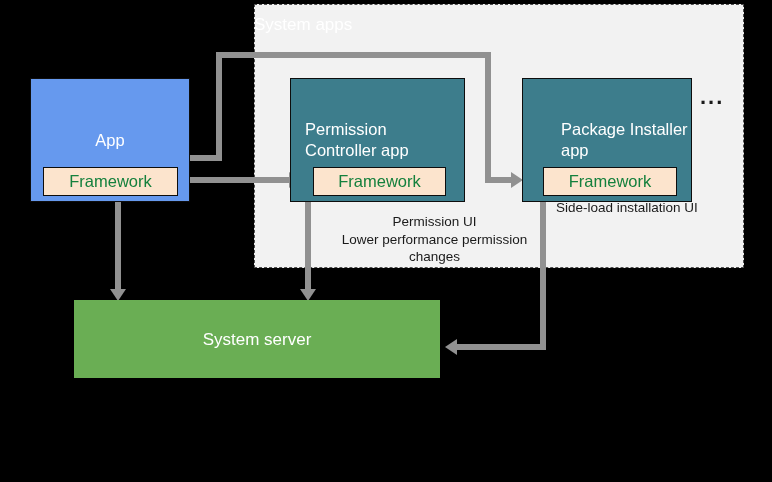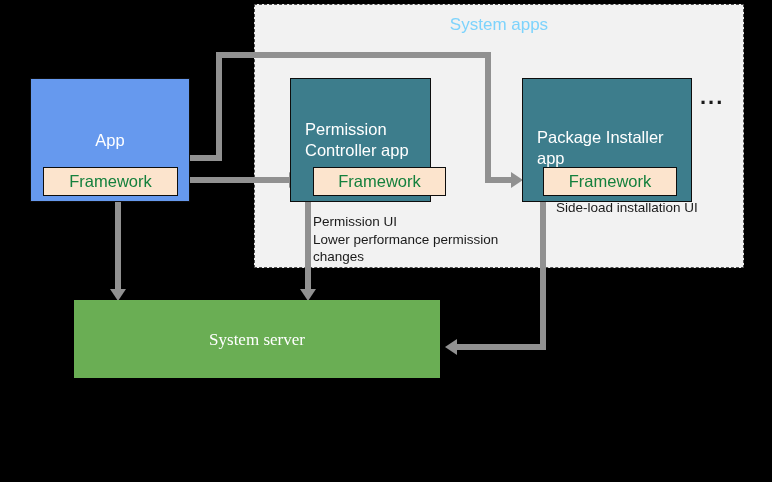--- a/index.html
+++ b/index.html
@@ -25,23 +25,22 @@
     height: 264px;
     background: #f2f2f2;
     border: 1px dashed #4d4d4d;
     box-sizing: border-box;
   }
   .sysapps-title {
     position: absolute;
     left: 254px;
     top: 14px;
     width: 490px;
-    text-align: center;
     font-size: 17px;
-    color: #7dd3fc;
+    color: #ffffff;
     line-height: 21px;
   }
 
   
   .appbox {
     position: absolute;
     box-sizing: border-box;
     border: 1px solid #0d0d0d;
   }
   .appbox .app-title {
@@ -66,36 +65,36 @@
     width: 160px;
     height: 124px;
     background: #6699ee;
   }
   #app-box .app-title { top: 51px; }
 
   
   #permctrl-box {
     left: 290px;
     top: 78px;
-    width: 141px;
+    width: 175px;
     height: 124px;
     background: #3d7d8c;
     text-decoration: underline;
   }
   #permctrl-box .app-title { top: 40px; }
 
   
   #pkginst-box {
     left: 522px;
     top: 78px;
     width: 170px;
     height: 124px;
     background: #3d7d8c;
   }
-  #pkginst-box .app-title { top: 48px; }
+  #pkginst-box .app-title { top: 40px; margin-left: 24px; }
 
   
   .fw-box {
     position: absolute;
     background: #fce4cd;
     border: 1px solid #0d0d0d;
     box-sizing: border-box;
     height: 29px;
     color: #15803d;
     font-size: 16.5px;
@@ -119,21 +118,21 @@
   }
 
   
   .caption {
     position: absolute;
     font-size: 13.5px;
     line-height: 17.5px;
     color: #1a1a1a;
     white-space: pre-line;
   }
-  #permctrl-caption { left: 313px; top: 213px; width: 215px; }
+  #permctrl-caption { left: 327px; top: 213px; width: 215px; text-align: center; }
   #pkginst-caption  { left: 556px; top: 199px; width: 185px; }
 
   
   #sysserver-box {
     position: absolute;
     left: 74px;
     top: 300px;
     width: 366px;
     height: 78px;
     background: #6aae54;
@@ -141,21 +140,20 @@
   }
   #sysserver-box .srv-title {
     position: absolute;
     left: 0;
     top: 29px;
     width: 100%;
     text-align: center;
     color: #ffffff;
     font-size: 17px;
     line-height: 21px;
-    font-family: Liberation Serif, serif;
   }
 
   
   .conn {
     position: absolute;
     background: #919191;
   }
   .arrow-head {
     position: absolute;
     width: 0;

